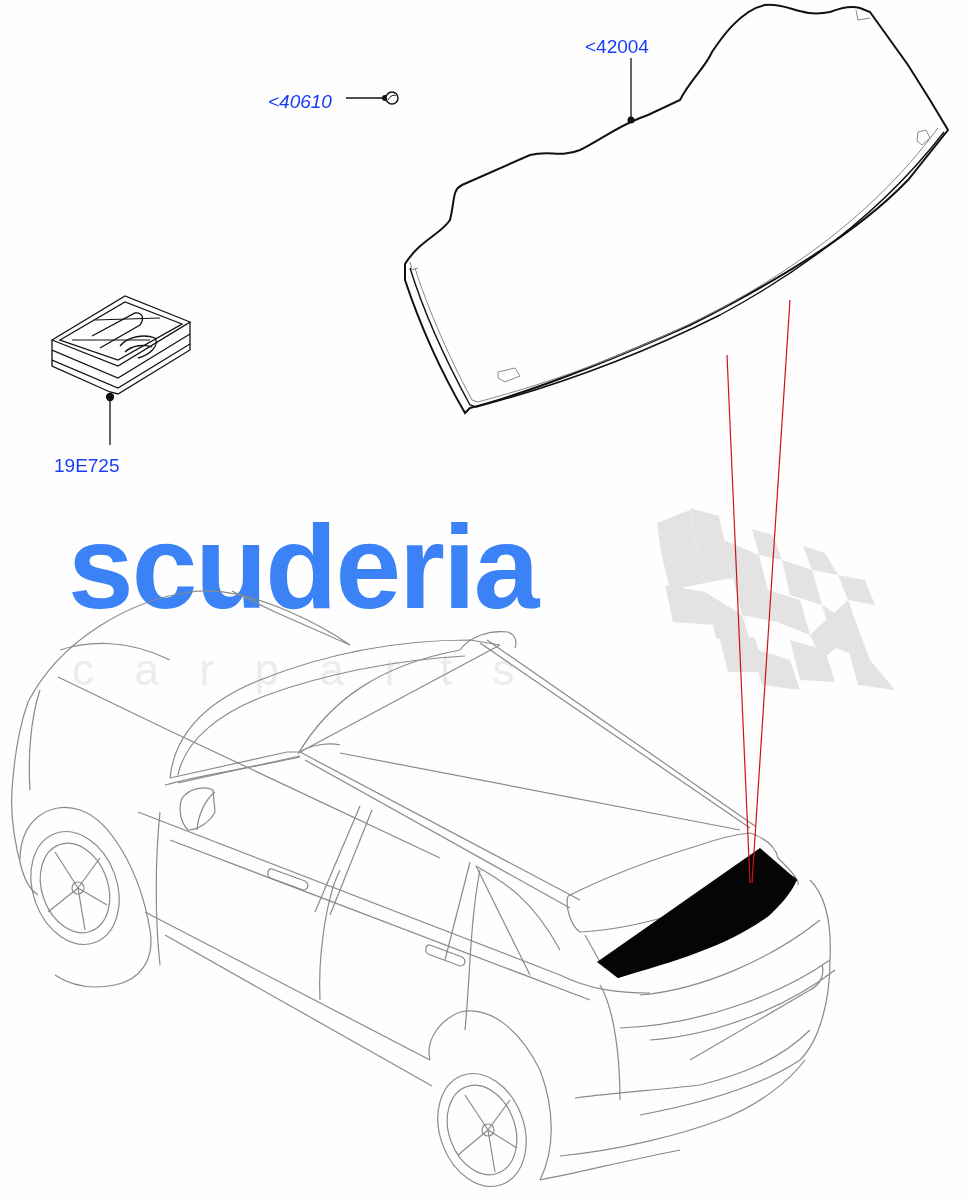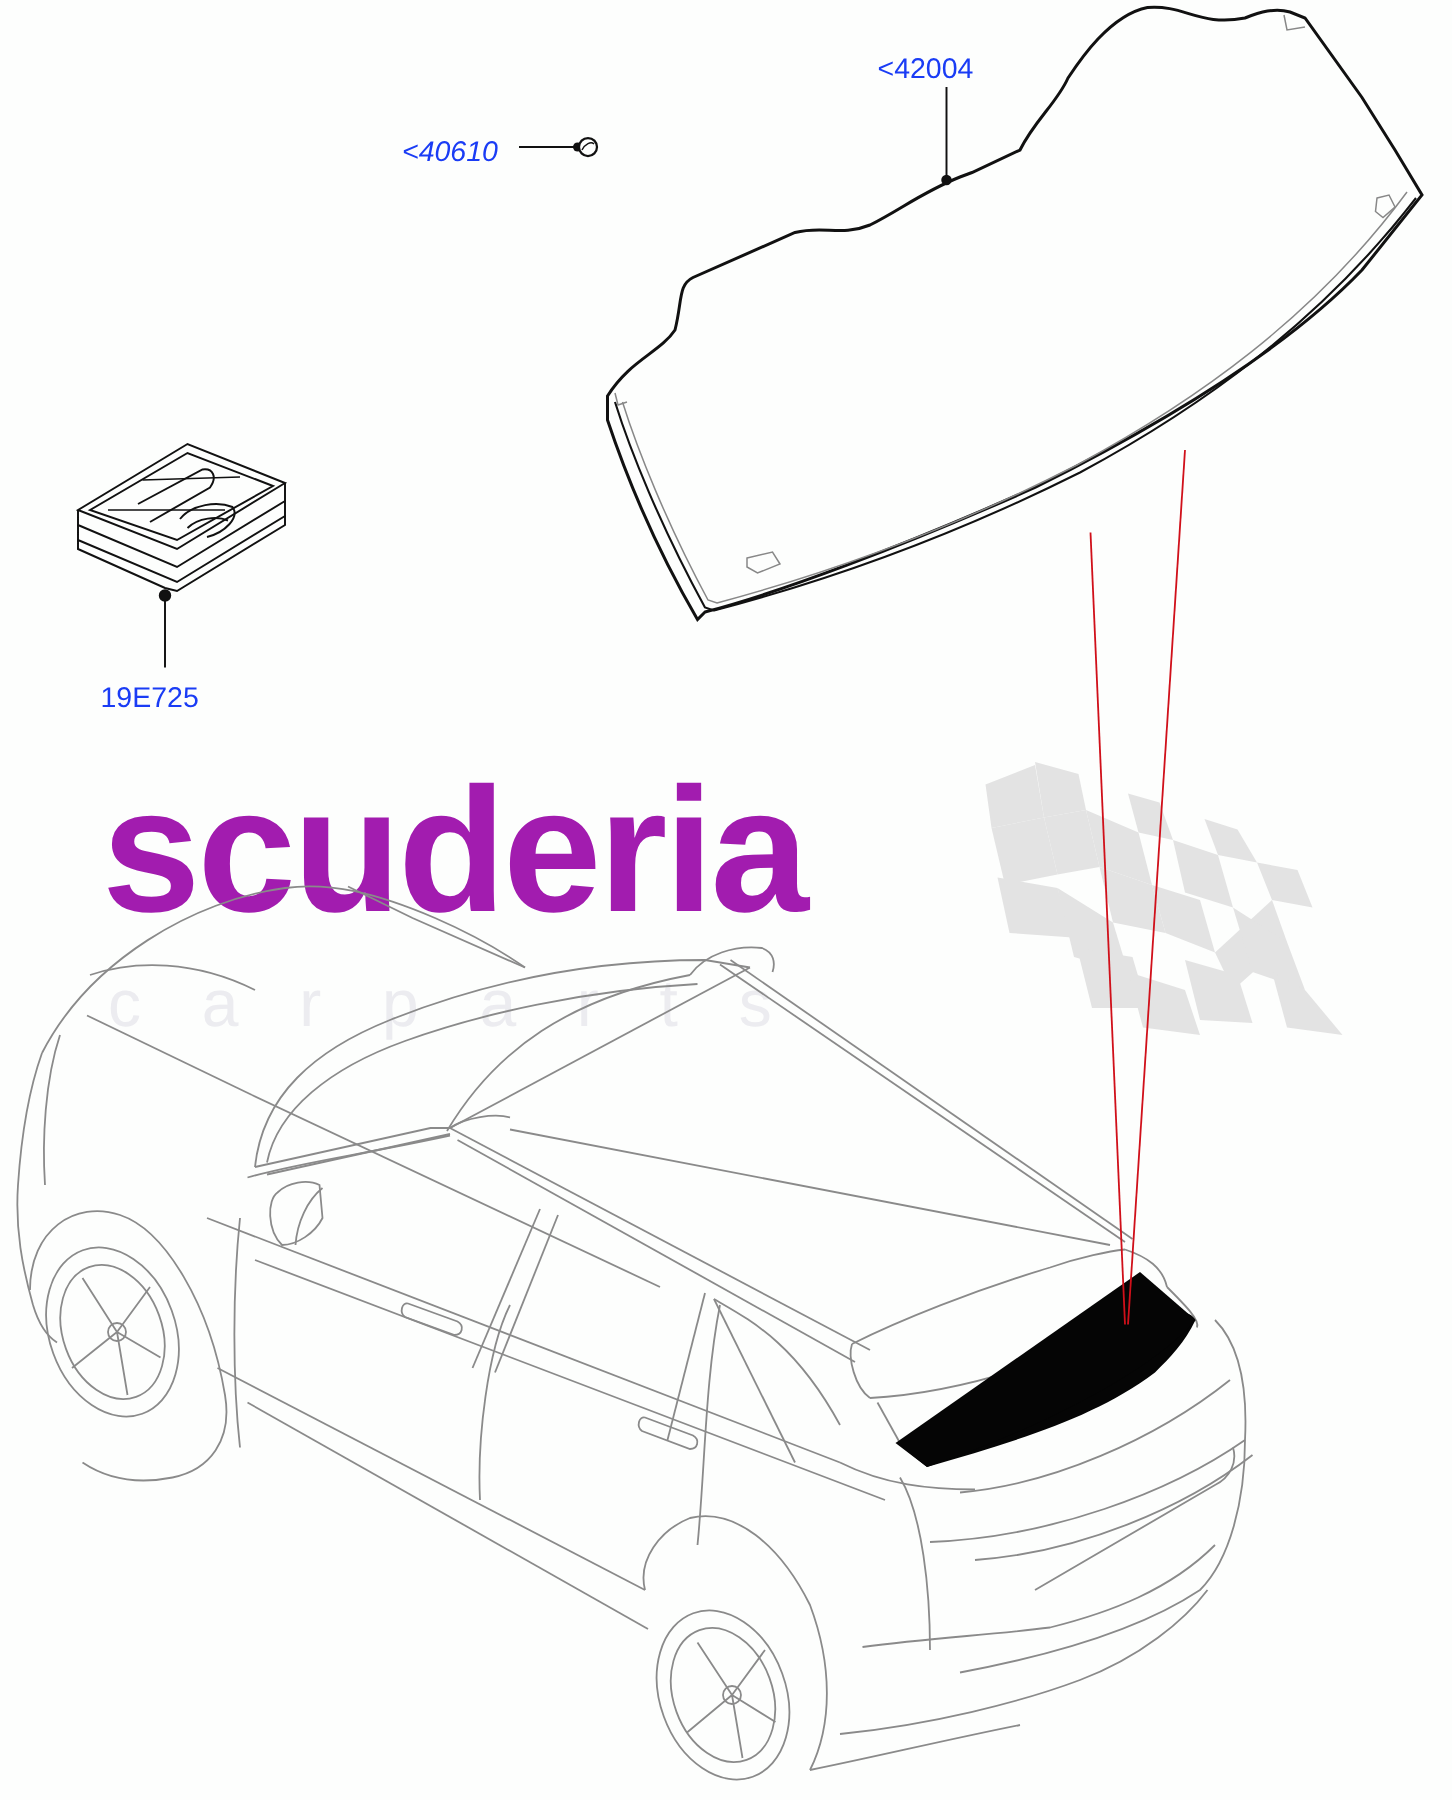--- a/index.html
+++ b/index.html
@@ -1,19 +1,19 @@
 <!DOCTYPE html>
 <html><head>
   <meta charset="utf-8">
   <style>
     html, body { margin: 0; padding: 0; background: #fdfefd; }
     body { width: 968px; height: 1200px; position: relative; overflow: hidden; font-family: "Liberation Sans", sans-serif; }
     #stage { position: absolute; left: 0; top: 0; width: 968px; height: 1200px; }
     .callout { position: absolute; font-family: "Liberation Sans", sans-serif; font-size: 19px; color: #1a3cf5; line-height: 1; white-space: nowrap; cursor: pointer; text-align: right; }
-    .wm-big { position: absolute; left: 68px; top: 508px; font-family: "Liberation Sans", sans-serif; font-weight: bold; font-size: 118px; letter-spacing: -2px; color: #a21caf; line-height: 1; white-space: nowrap; }
+    .wm-big { position: absolute; left: 68px; top: 508px; font-family: "Liberation Sans", sans-serif; font-weight: bold; font-size: 118px; letter-spacing: -2px; color: #3b82f6; line-height: 1; white-space: nowrap; }
     .wm-small { position: absolute; left: 72px; top: 648px; font-family: "Liberation Sans", sans-serif; font-size: 44px; color: #ececf0; line-height: 1; white-space: nowrap; letter-spacing: 40.5px; }
     svg { position: absolute; left: 0; top: 0; }
   </style>
 </head>
 <body>
 
 <div id="stage">
 
   <div class="wm-big">scuderia</div>
   <div class="wm-small">carparts</div>
@@ -166,14 +166,14 @@
       <path d="M120,346 C128,336 145,334 155,338 C160,345 150,355 138,358"></path>
       <path d="M125,352 C132,345 145,344 152,347"></path>
       <path d="M95,320 L160,318 M72,340 L150,340" stroke-width="1"></path>
       <line x1="110" y1="394" x2="110" y2="445" stroke-width="1.3"></line>
       <circle cx="110" cy="397" r="3.5" fill="#111"></circle>
     </g>
   </svg>
 
   <div class="callout" style="left:268px; top:92px;font-style:italic;">&lt;40610</div>
   <div class="callout" style="left:585px; top:37px;">&lt;42004</div>
-  <div class="callout" style="left:67px; top:456px;">19E725</div>
+  <div class="callout" style="left:54px; top:456px;">19E725</div>
 </div>
 
 </body></html>

